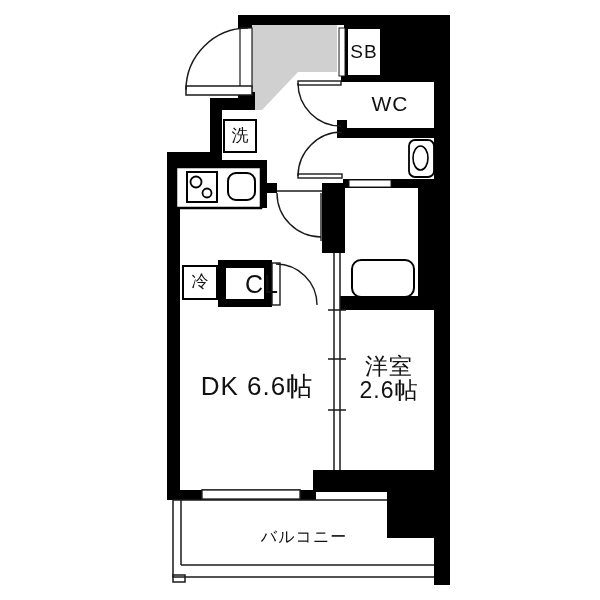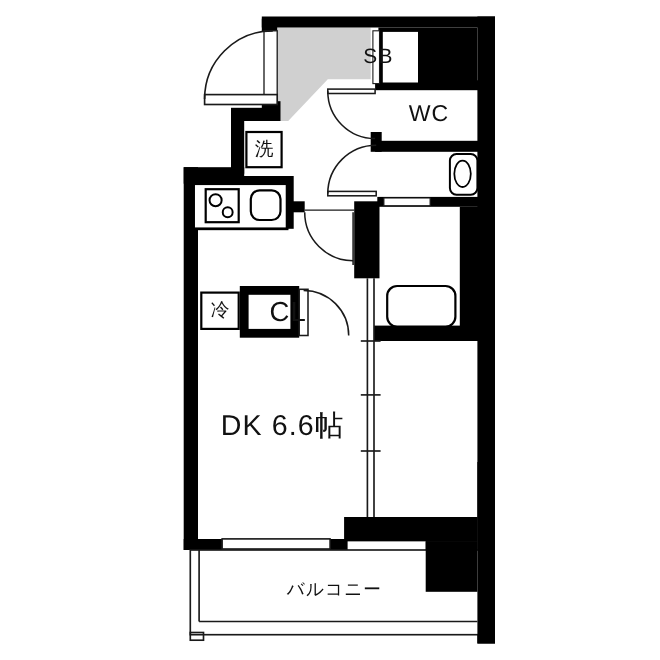--- a/index.html
+++ b/index.html
@@ -6,21 +6,21 @@
   #stage{
     position:relative;width:600px;height:600px;background:#ffffff;overflow:hidden;
     font-family:"Liberation Sans","DejaVu Sans",sans-serif;
   }
   #plan-svg{position:absolute;left:0;top:0;}
   .lbl{
     position:absolute;transform:translate(-50%,-50%);
     color:#111;white-space:nowrap;line-height:1.05;text-align:center;
     letter-spacing:1px;
   }
-  .lbl-sb{left:344px;top:52px;font-size:19px;text-align:center;}
+  .lbl-sb{left:364px;top:52px;font-size:19px;text-align:center;}
   .lbl-wc{left:390px;top:104px;font-size:21px;text-align:right;}
   .lbl-laundry{left:240px;top:136px;font-size:17px;letter-spacing:0;}
   .lbl-fridge{left:200px;top:282px;font-size:17px;letter-spacing:0;}
   .lbl-closet{left:262px;top:284px;font-size:25px;}
   .lbl-dk{left:257px;top:387px;font-size:26px;letter-spacing:1px;}
   .lbl-western{left:389px;top:378px;font-size:23px;}
   .lbl-balcony{left:304px;top:537px;font-size:16px;}
 </style>
 </head>
 <body>
@@ -120,14 +120,18 @@
       <line x1="328" y1="410" x2="346" y2="410"></line>
     </g>
   </svg>
 
   <div class="lbl lbl-sb">SB</div>
   <div class="lbl lbl-wc">WC</div>
   <div class="lbl lbl-laundry">洗</div>
   <div class="lbl lbl-fridge">冷</div>
   <div class="lbl lbl-closet">CL</div>
   <div class="lbl lbl-dk">DK 6.6帖</div>
+  <div class="lbl lbl-western">
+    <div>洋室</div>
+    <div>2.6帖</div>
+  </div>
   <div class="lbl lbl-balcony">バルコニー</div>
 </div>
 
 </body></html>

